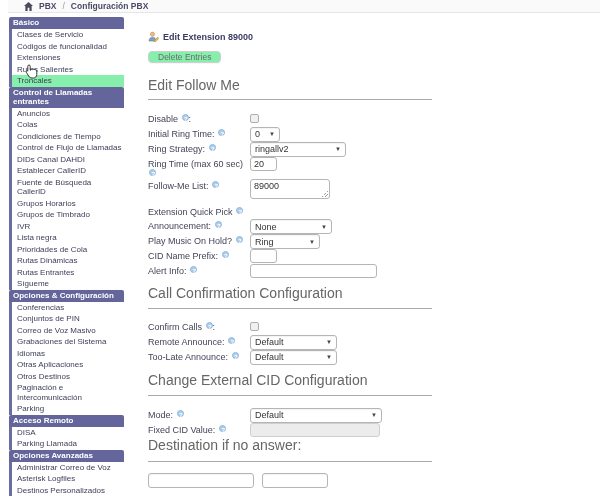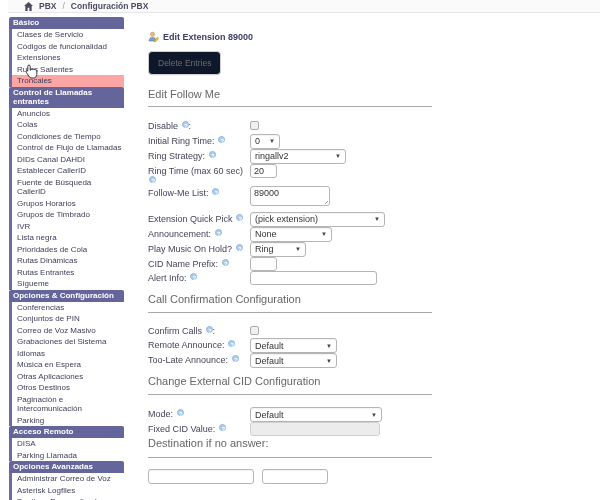--- a/index.html
+++ b/index.html
@@ -14,35 +14,35 @@
   .crumbbar .sep { font-size:8.5px; color:#999; }
   .home-ic { width:9px; height:9px; display:inline-block; }
 
   
   .sidebar { position:absolute; left:9px; top:17px; width:115px; }
   .sb-header { background:#64659a; color:#fff; font-size:8px; font-weight:bold;
     padding:1px 4px 2px 4px; border-radius:2px 2px 0 0; line-height:9px; }
   .sb-item { background:#fff; border-left:3px solid #6b6c9f;
     font-size:8px; color:#3d3d58; padding:1px 2px 1px 5px; line-height:9.5px;
     cursor:pointer; }
-  .sb-item.selected { background:#fca5a5; }
+  .sb-item.selected { background:#86efac; }
 
   
   .cursor { position:absolute; left:25px; top:64px; width:13px; height:15px; z-index:50; }
 
   
   .main { position:absolute; left:148px; top:26px; width:290px; }
   .pagetitle { font-size:19px; color:#4a4a4a; letter-spacing:0.3px; }
   .editlink { display:flex; align-items:center; gap:4px; margin-top:5px; cursor:pointer; }
   .editlink span { font-size:9px; font-weight:bold; color:#3c3c66; }
-  .btn { display:inline-block; margin-top:9px; background:#0f172a;
+  .btn { display:inline-block; margin-top:9px; background:#86efac;
     border:1px solid #cfcfcf; border-radius:4px; color:#6b6b6b;
-    font-size:8.5px; padding:6px 9px; cursor:pointer;
+    font-size:8.5px; padding:0 9px; cursor:pointer;
     box-shadow:0 1px 1px rgba(0,0,0,0.04); }
-  .sect-label { font-size:11px; color:#666; }
+  .sect-label { font-size:14px; color:#666; }
   .rule { border:none; border-top:1px solid #a9a9a9; width:284px; }
 
   .form { margin-top:12px; }
   .frow { display:flex; align-items:flex-start; min-height:14.5px; }
   .frow .lbl { width:102px; flex:none; font-size:9px; color:#44445a;
     padding-top:2px; line-height:10px; }
   .help { display:inline-block; width:7px; height:7px; border-radius:50%;
     background:#aecdea; border:1px solid #90b8de; vertical-align:1px;
     margin-left:1px; position:relative; }
   .help::after { content:"?"; position:absolute; left:1.5px; top:-1px;
@@ -103,21 +103,20 @@
     <div class="sb-item">Prioridades de Cola</div>
     <div class="sb-item">Rutas Dinámicas</div>
     <div class="sb-item">Rutas Entrantes</div>
     <div class="sb-item">Sígueme</div>
     <div class="sb-header">Opciones &amp; Configuración</div>
     <div class="sb-item">Conferencias</div>
     <div class="sb-item">Conjuntos de PIN</div>
     <div class="sb-item">Correo de Voz Masivo</div>
     <div class="sb-item">Grabaciones del Sistema</div>
     <div class="sb-item">Idiomas</div>
-    <div class="sb-item">Música en Espera</div>
     <div class="sb-item">Otras Aplicaciones</div>
     <div class="sb-item">Otros Destinos</div>
     <div class="sb-item">Paginación e Intercomunicación</div>
     <div class="sb-item">Parking</div>
     <div class="sb-header">Acceso Remoto</div>
     <div class="sb-item">DISA</div>
     <div class="sb-item">Parking Llamada</div>
     <div class="sb-header">Opciones Avanzadas</div>
     <div class="sb-item">Administrar Correo de Voz</div>
     <div class="sb-item">Asterisk Logfiles</div>
@@ -166,35 +165,31 @@
       <div class="frow">
         <div class="lbl">Ring Time (max 60 sec)&nbsp;<span class="help"></span></div>
         <input class="inp" value="20" style="width: 27px;">
       </div>
       <div class="frow" style="margin-bottom: 6px;">
         <div class="lbl">Follow-Me List:&nbsp;<span class="help"></span></div>
         <div class="txta" style="width: 80px; height: 20px;">89000<span class="grip"></span></div>
       </div>
       <div class="frow">
         <div class="lbl">Extension Quick Pick&nbsp;<span class="help"></span></div>
-        <div class="sel" style="width: 135px;">
-          <span class="val">(pick extension)</span>
-          <span class="arr">▼</span>
-        </div>
       </div>
       <div class="frow">
         <div class="lbl">Announcement:&nbsp;<span class="help"></span></div>
         <div class="sel" style="width: 82px;">
           <span class="val">None</span>
           <span class="arr">▼</span>
         </div>
       </div>
       <div class="frow">
         <div class="lbl">Play Music On Hold?&nbsp;<span class="help"></span></div>
-        <div class="sel" style="width: 56px;">
+        <div class="sel" style="width: 70px;">
           <span class="val">Ring</span>
           <span class="arr">▼</span>
         </div>
       </div>
       <div class="frow">
         <div class="lbl">CID Name Prefix:&nbsp;<span class="help"></span></div>
         <input class="inp" style="width: 27px;">
       </div>
       <div class="frow">
         <div class="lbl">Alert Info:&nbsp;<span class="help"></span></div>

